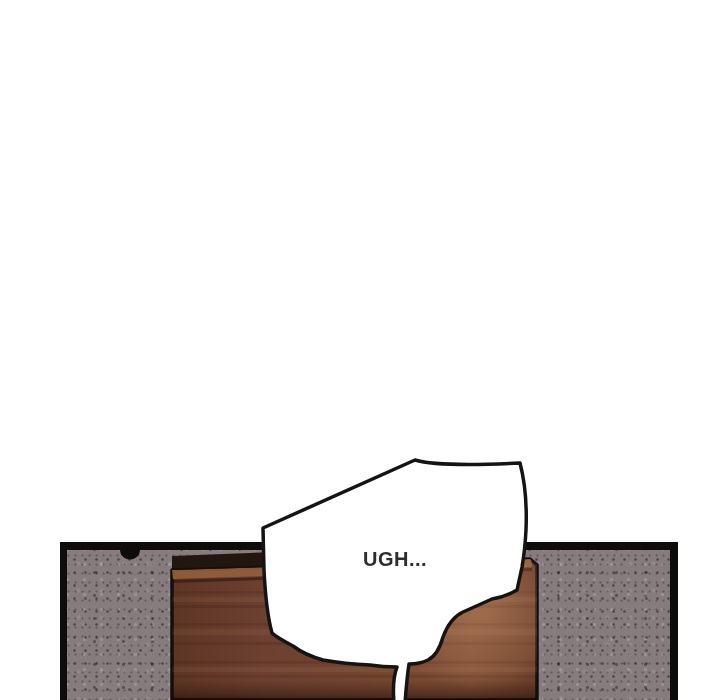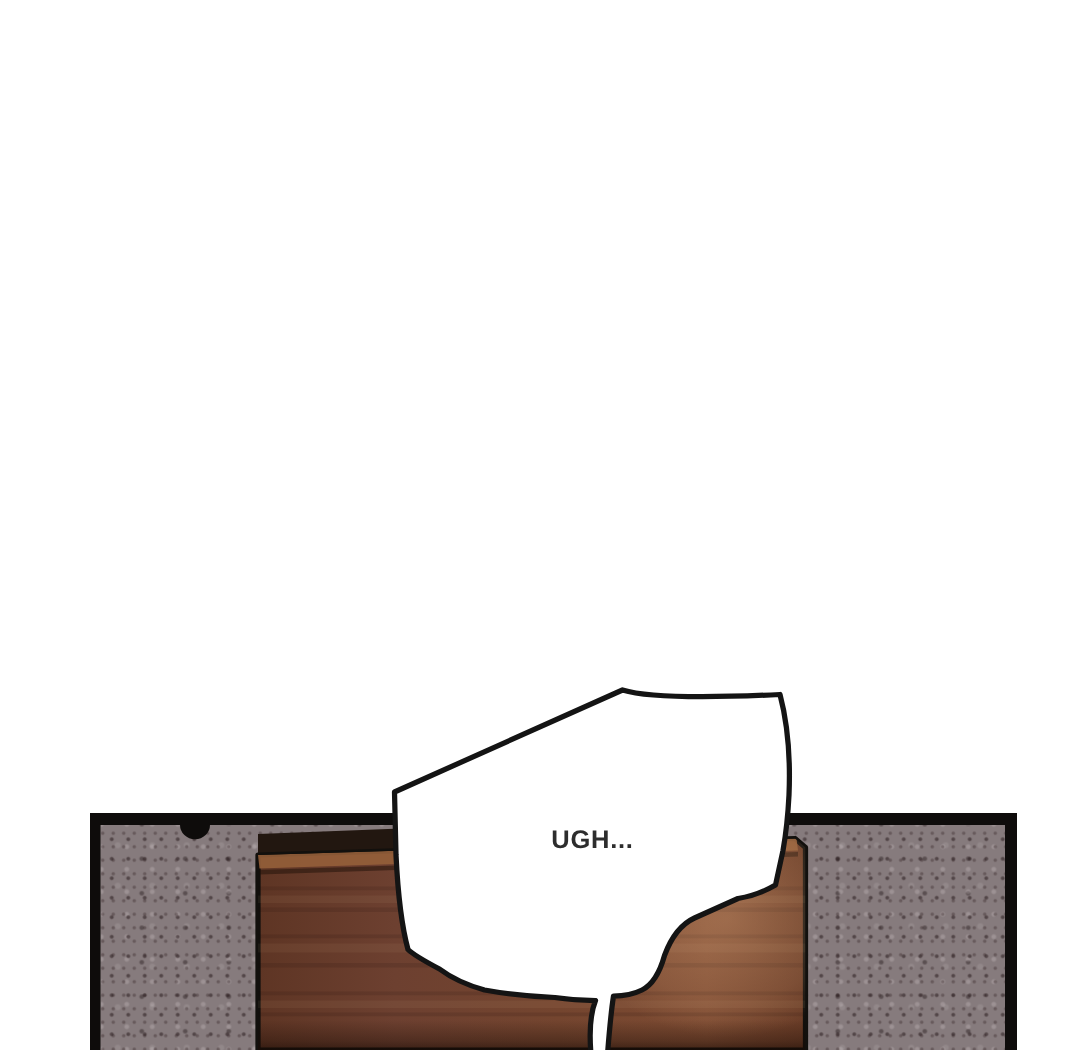--- a/index.html
+++ b/index.html
@@ -38,21 +38,21 @@
     top: 0;
     width: 720px;
     height: 700px;
   }
   .bubble-text {
     position: absolute;
     left: 335px;
     top: 551px;
     width: 120px;
     text-align: center;
-    font-size: 17px;
+    font-size: 20px;
     font-weight: 700;
     letter-spacing: 0.5px;
     line-height: 17px;
     color: #2d2d2d;
     user-select: none;
   }
 </style>
 </head>
 <body>
 

